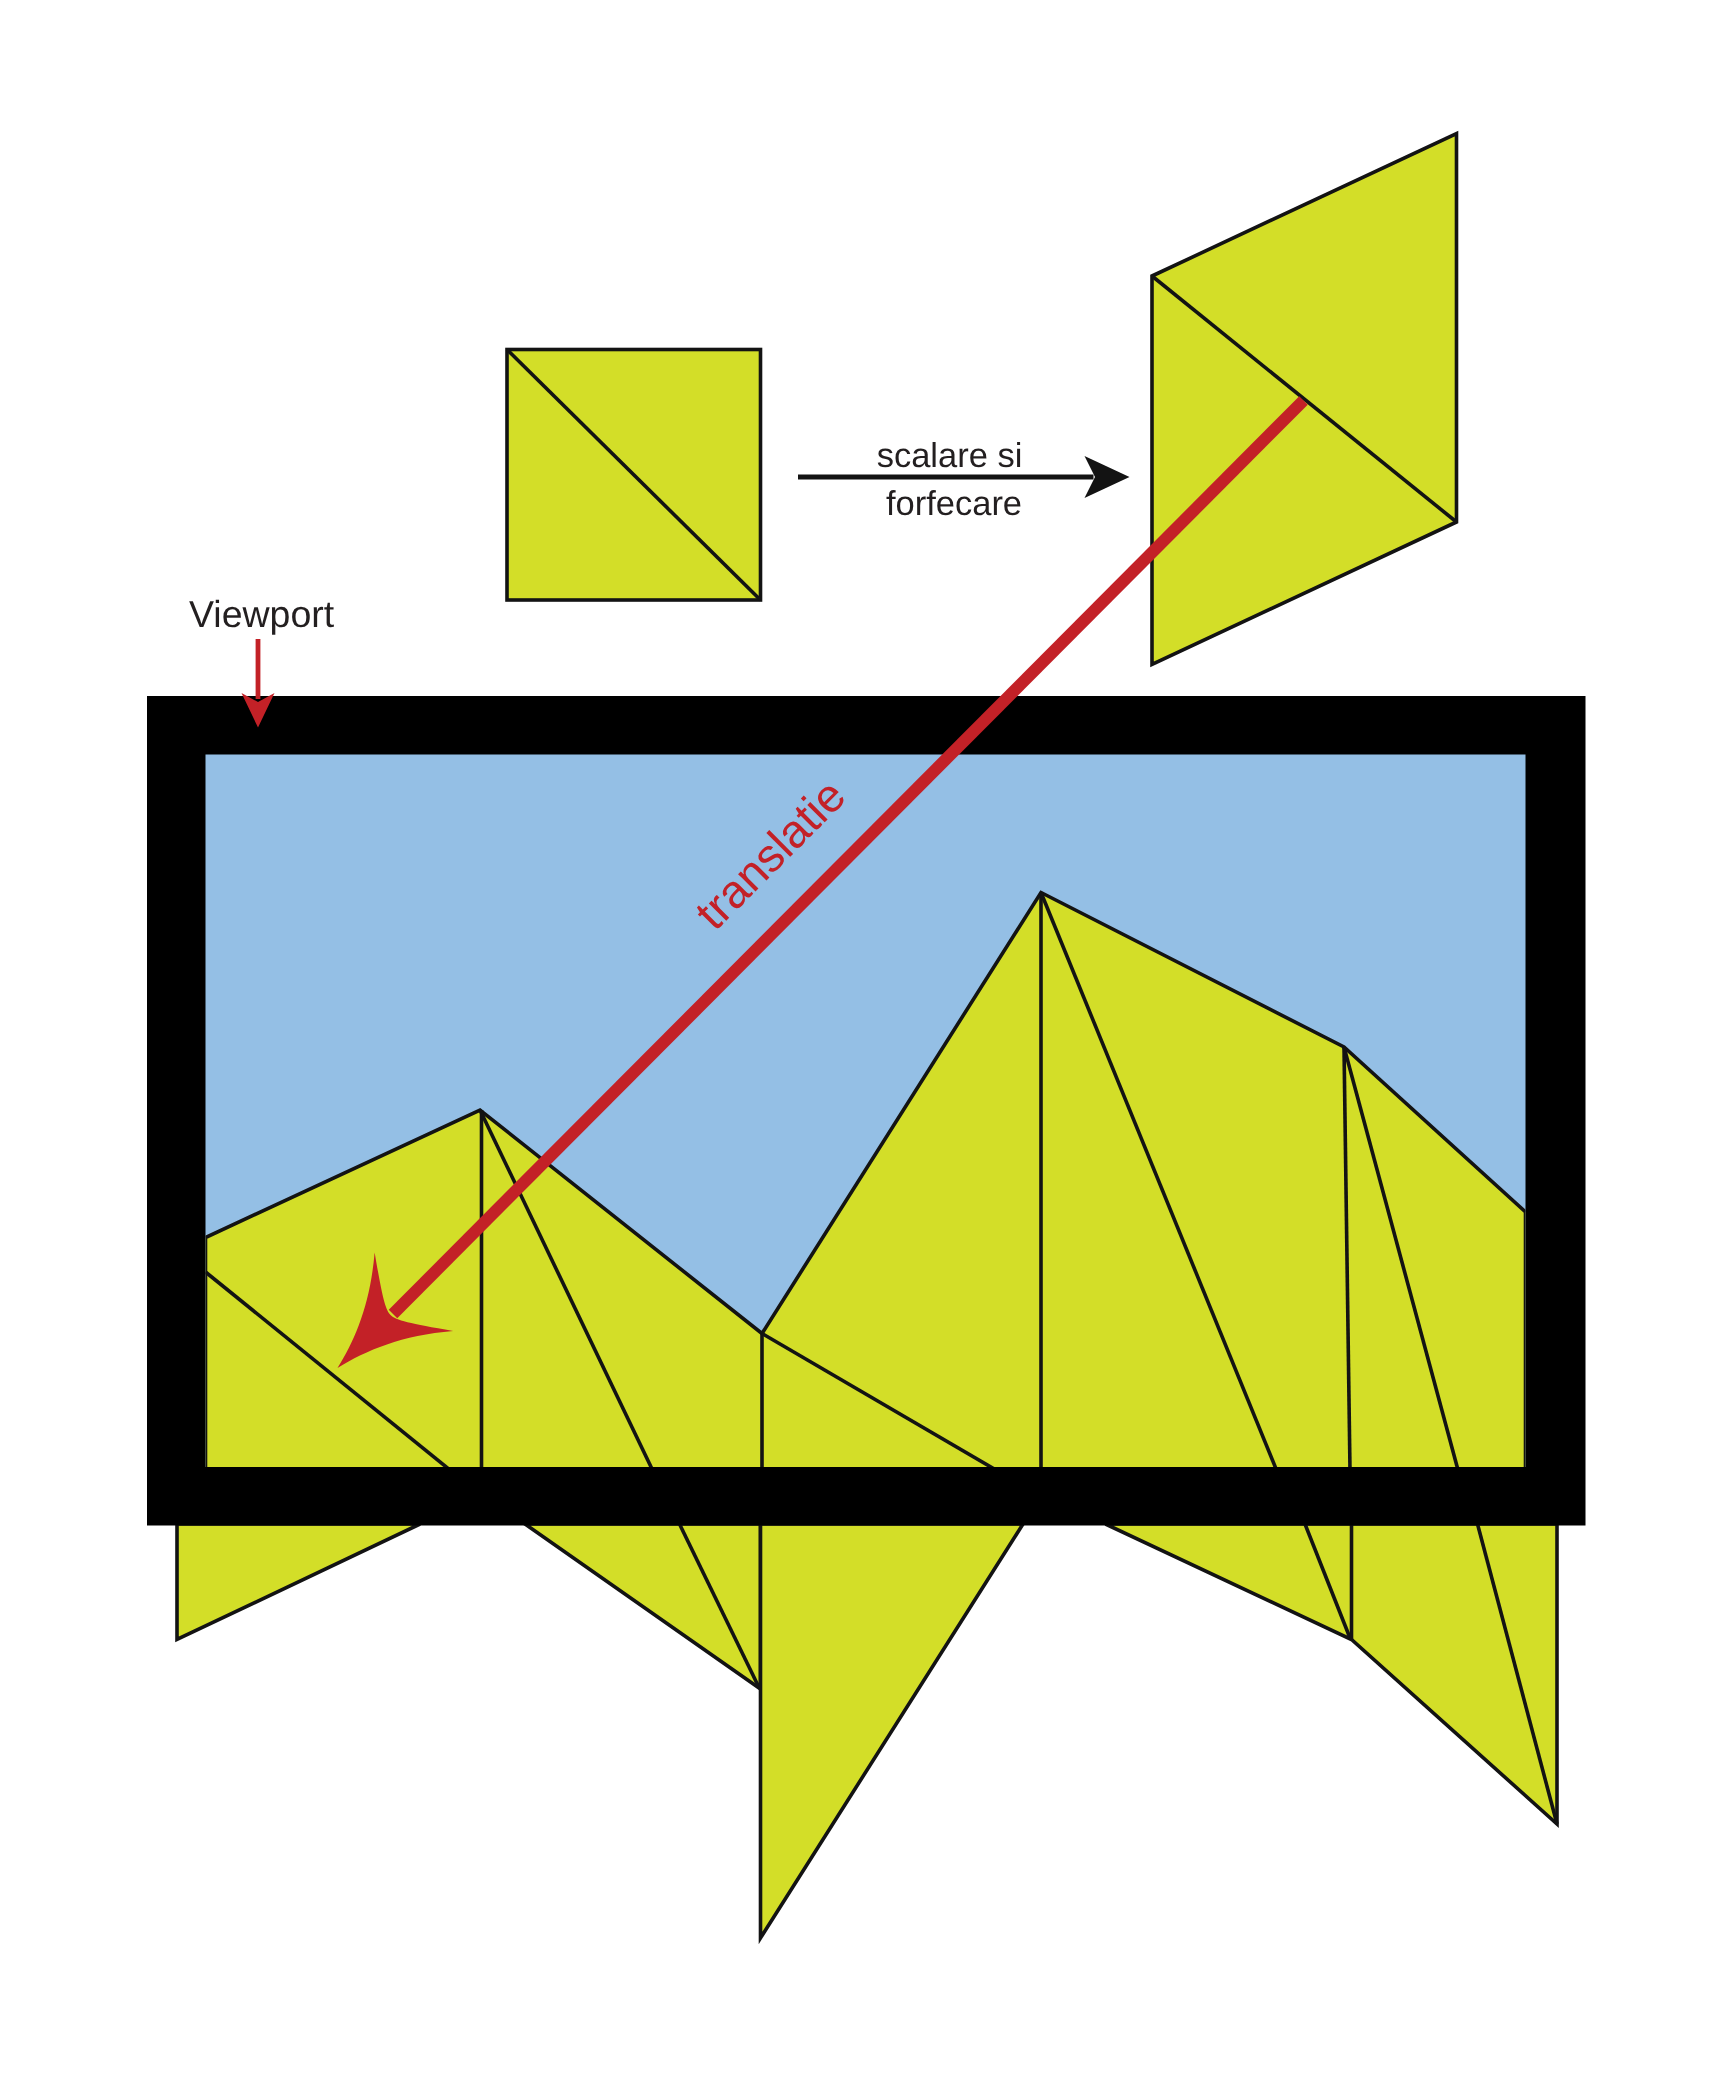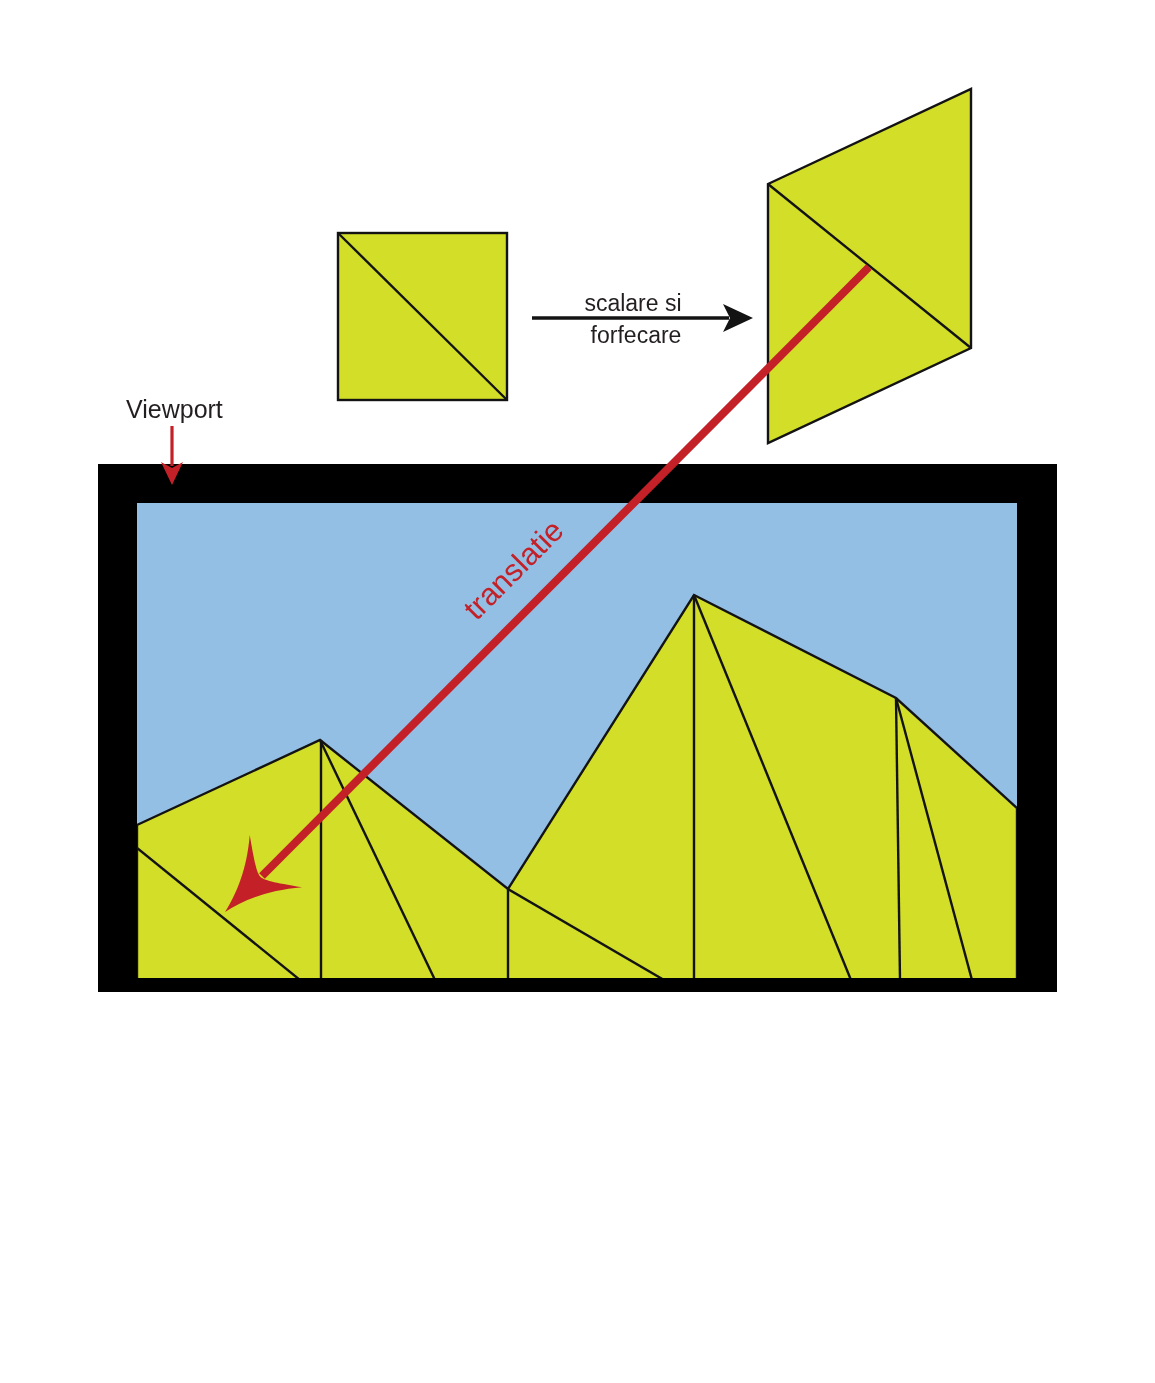--- a/index.html
+++ b/index.html
@@ -3,21 +3,21 @@
 <meta charset="utf-8">
 <style>
   html, body {
     margin: 0;
     padding: 0;
     background: #ffffff;
   }
   .stage {
     position: relative;
     width: 1155px;
-    height: 992px;
+    height: 1383px;
     background: var(--bg, #fff);
     overflow: hidden;
     border-radius: 26px;
   }
   svg { display: block; }
 
   
   .shape {
     fill: var(--yellow);
     stroke: var(--ink);

